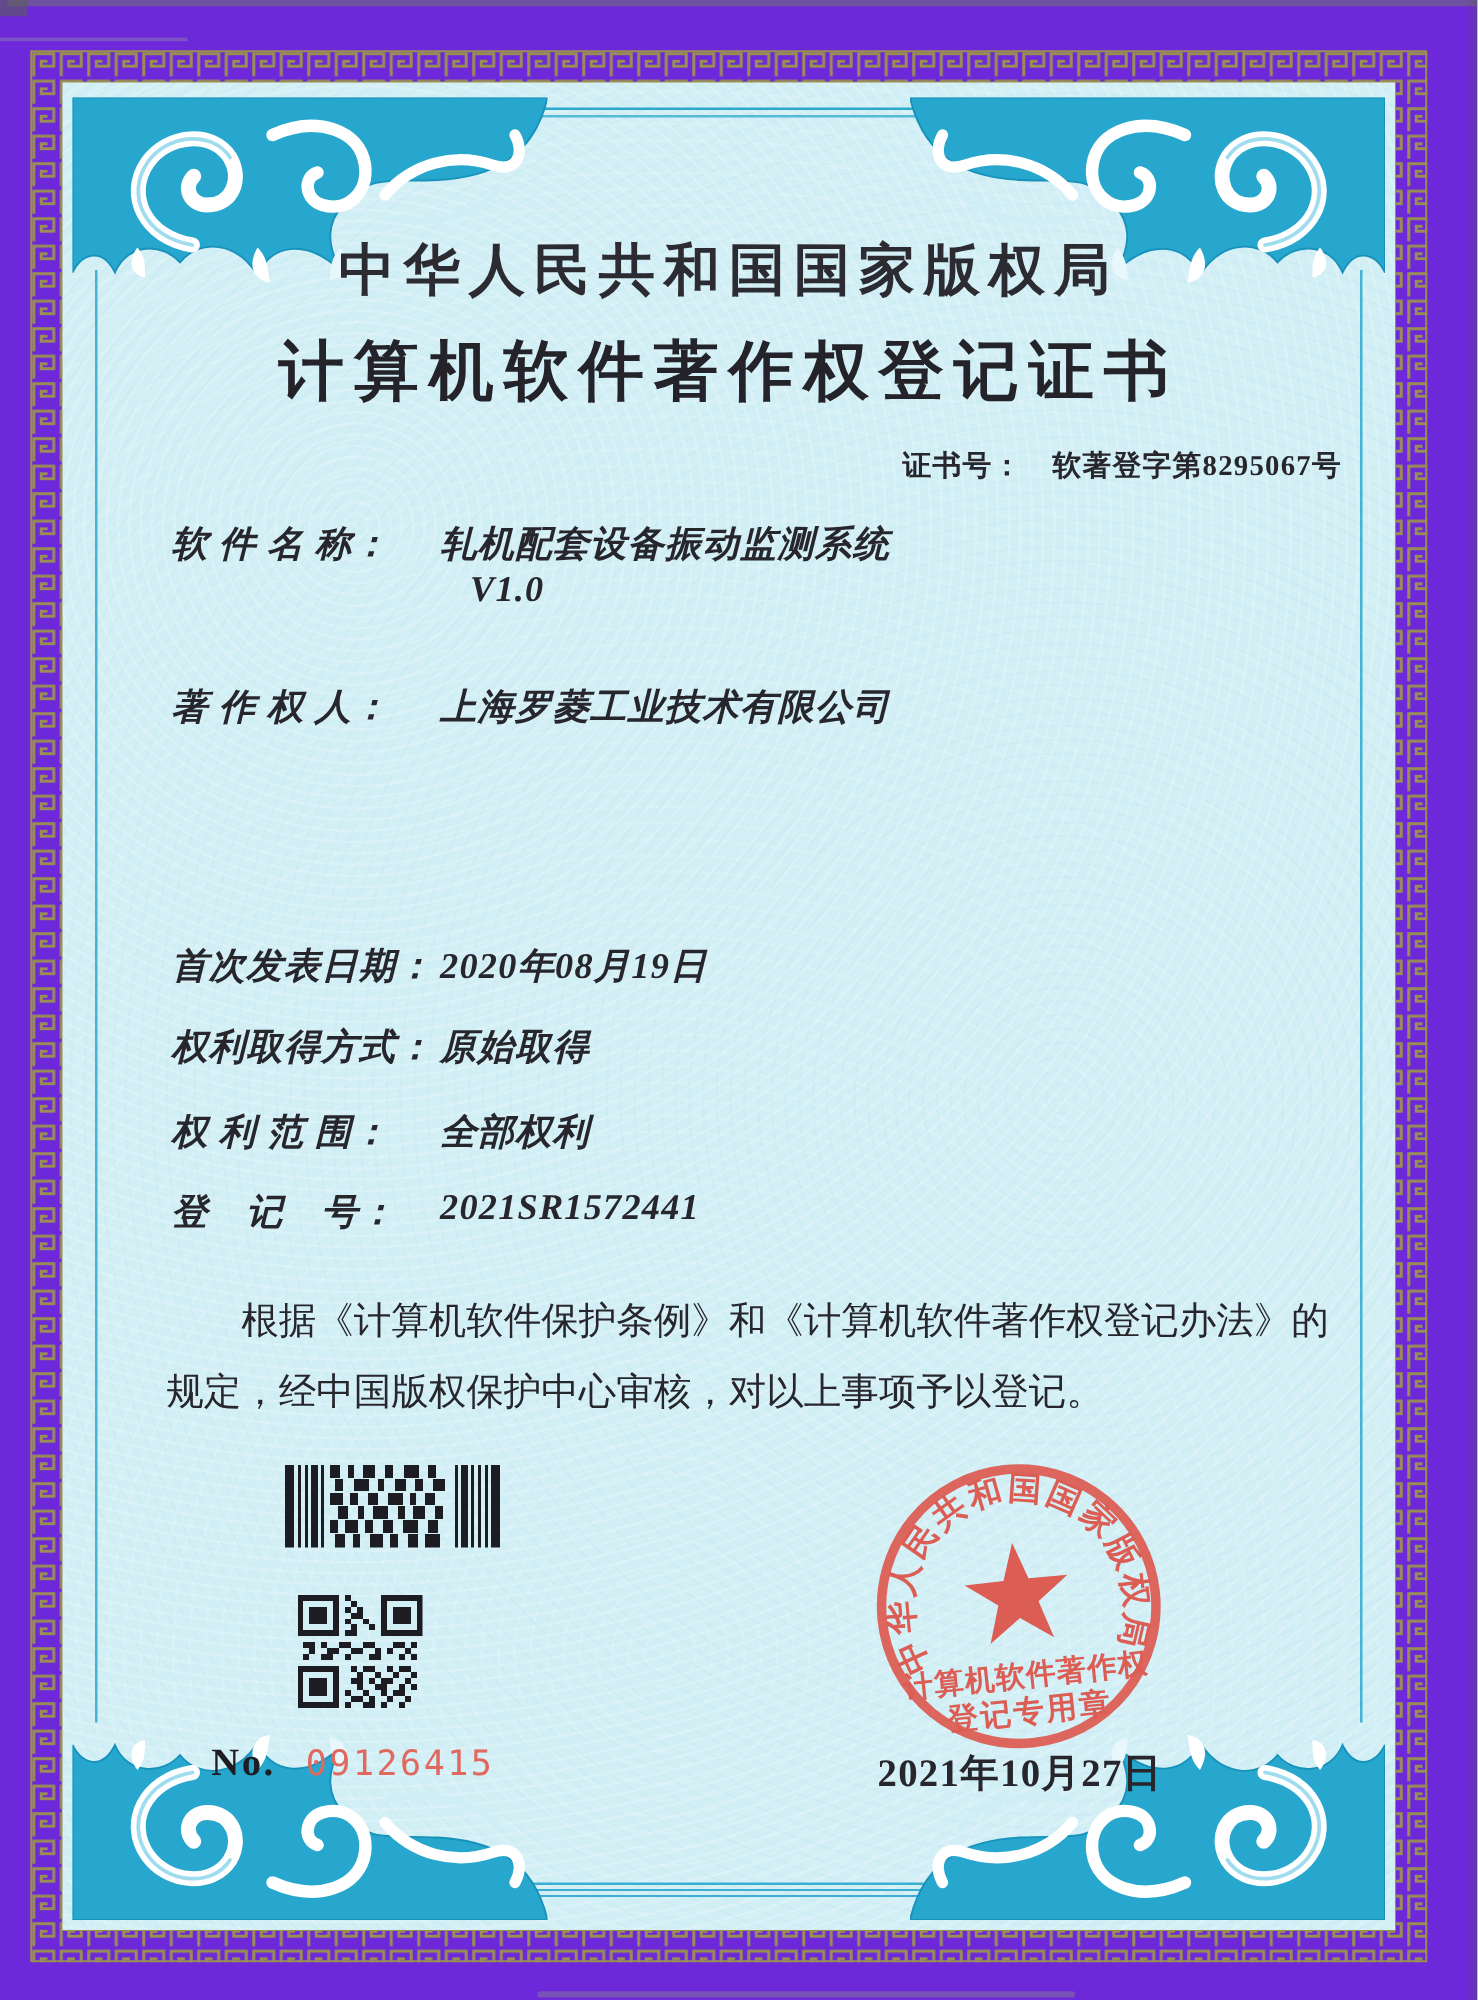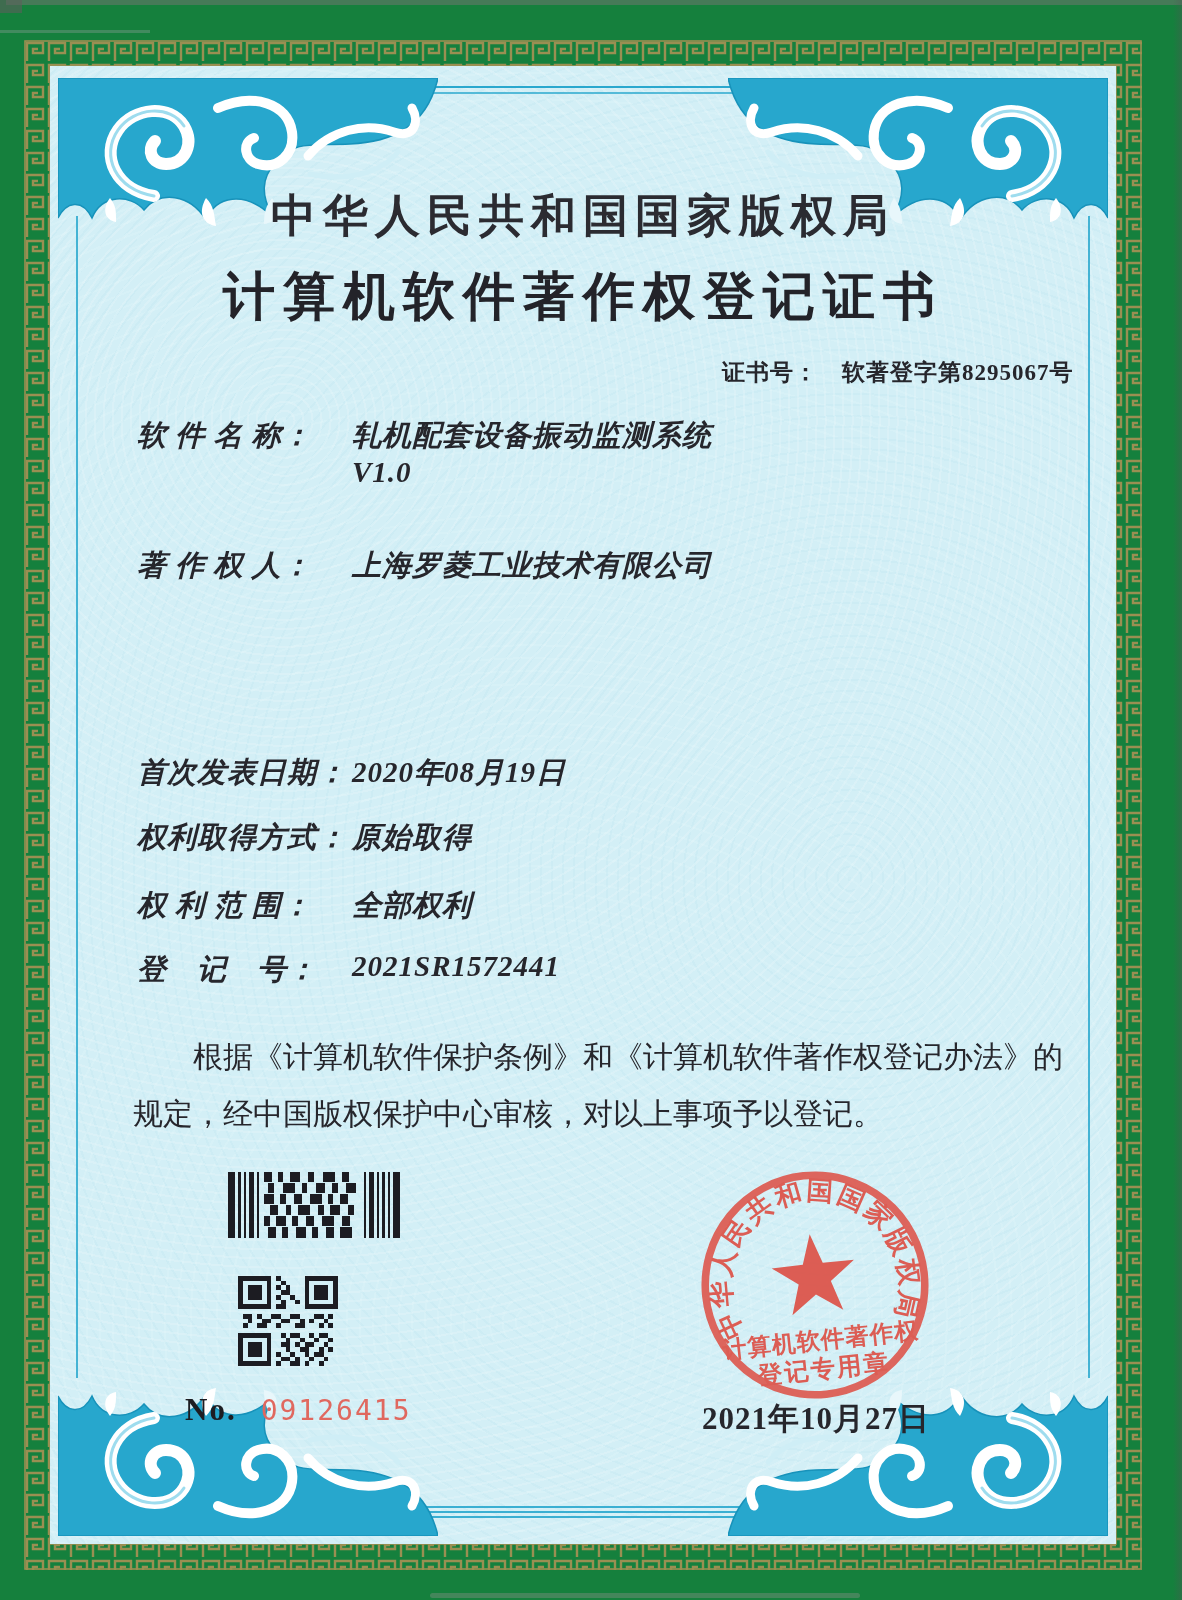--- a/index.html
+++ b/index.html
@@ -1,18 +1,18 @@
 <!DOCTYPE html>
 <html><head>
 <meta charset="utf-8">
 <style>
   html,body{margin:0;padding:0;}
   .page{
     position:relative; width:1182px; height:1600px;
-    background:#15803d; overflow:hidden;
+    background:#6d28d9; overflow:hidden;
     font-family:"Liberation Serif","DejaVu Serif",serif;
     color:#26262c;
   }
   
   .edge-top{position:absolute;top:0;left:6px;width:1176px;height:5px;background:#70746f;opacity:.55;}
   .edge-top2{position:absolute;top:30px;left:0;width:150px;height:3px;background:#97a0a0;opacity:.35;}
   .edge-corner{position:absolute;top:0;left:0;width:22px;height:13px;background:#5c5f5b;opacity:.6;}
   .edge-right{position:absolute;top:0;right:0;width:9px;height:100%;background:linear-gradient(to right,rgba(0,0,0,0),rgba(80,86,84,.38));}
   .edge-bottom{position:absolute;bottom:2px;left:430px;width:430px;height:5px;background:#8b8f8a;opacity:.4;border-radius:3px;}
 
@@ -59,32 +59,32 @@
   }
   .certno{
     position:absolute;top:291px;left:672px;
     font-size:23px;font-weight:700;letter-spacing:1px;white-space:nowrap;
   }
   .certno .gap{display:inline-block;width:24px;}
 
   .row{position:absolute;left:87px;white-space:nowrap;font-weight:700;font-style:italic;}
   .row .lbl{display:inline-block;width:215px;font-size:29px;letter-spacing:1px;}
   .row .val{display:inline-block;font-size:29px;letter-spacing:1px;vertical-align:top;}
-  .row .val .l2{display:block;}
+  .row .val .l2{display:block;margin-left:24px;}
 
   .statement{
     position:absolute;left:83px;top:962px;width:945px;
     font-size:30px;line-height:57px;font-weight:400;
     text-indent:2em;letter-spacing:0;
   }
 
   .barcode{position:absolute;left:178px;top:1106px;}
   .qrcode{position:absolute;left:188px;top:1209px;}
 
-  .serial{position:absolute;left:135px;top:1326px;white-space:nowrap;}
+  .serial{position:absolute;left:119px;top:1326px;white-space:nowrap;}
   .serial .no{font-size:31px;font-weight:600;letter-spacing:2px;color:#1d1d22;}
   .serial .num{
     font-family:"DejaVu Sans Mono","Liberation Mono",monospace;
     font-size:28px;color:#e0685f;letter-spacing:2px;margin-left:24px;font-weight:500;
   }
 
   .seal{position:absolute;left:642px;top:1096px;width:246px;height:246px;transform:rotate(-6deg);opacity:.92;}
   .issue-date{
     position:absolute;left:618px;top:1332px;width:262px;text-align:right;
     font-size:31px;font-weight:700;letter-spacing:1px;color:#26262c;

